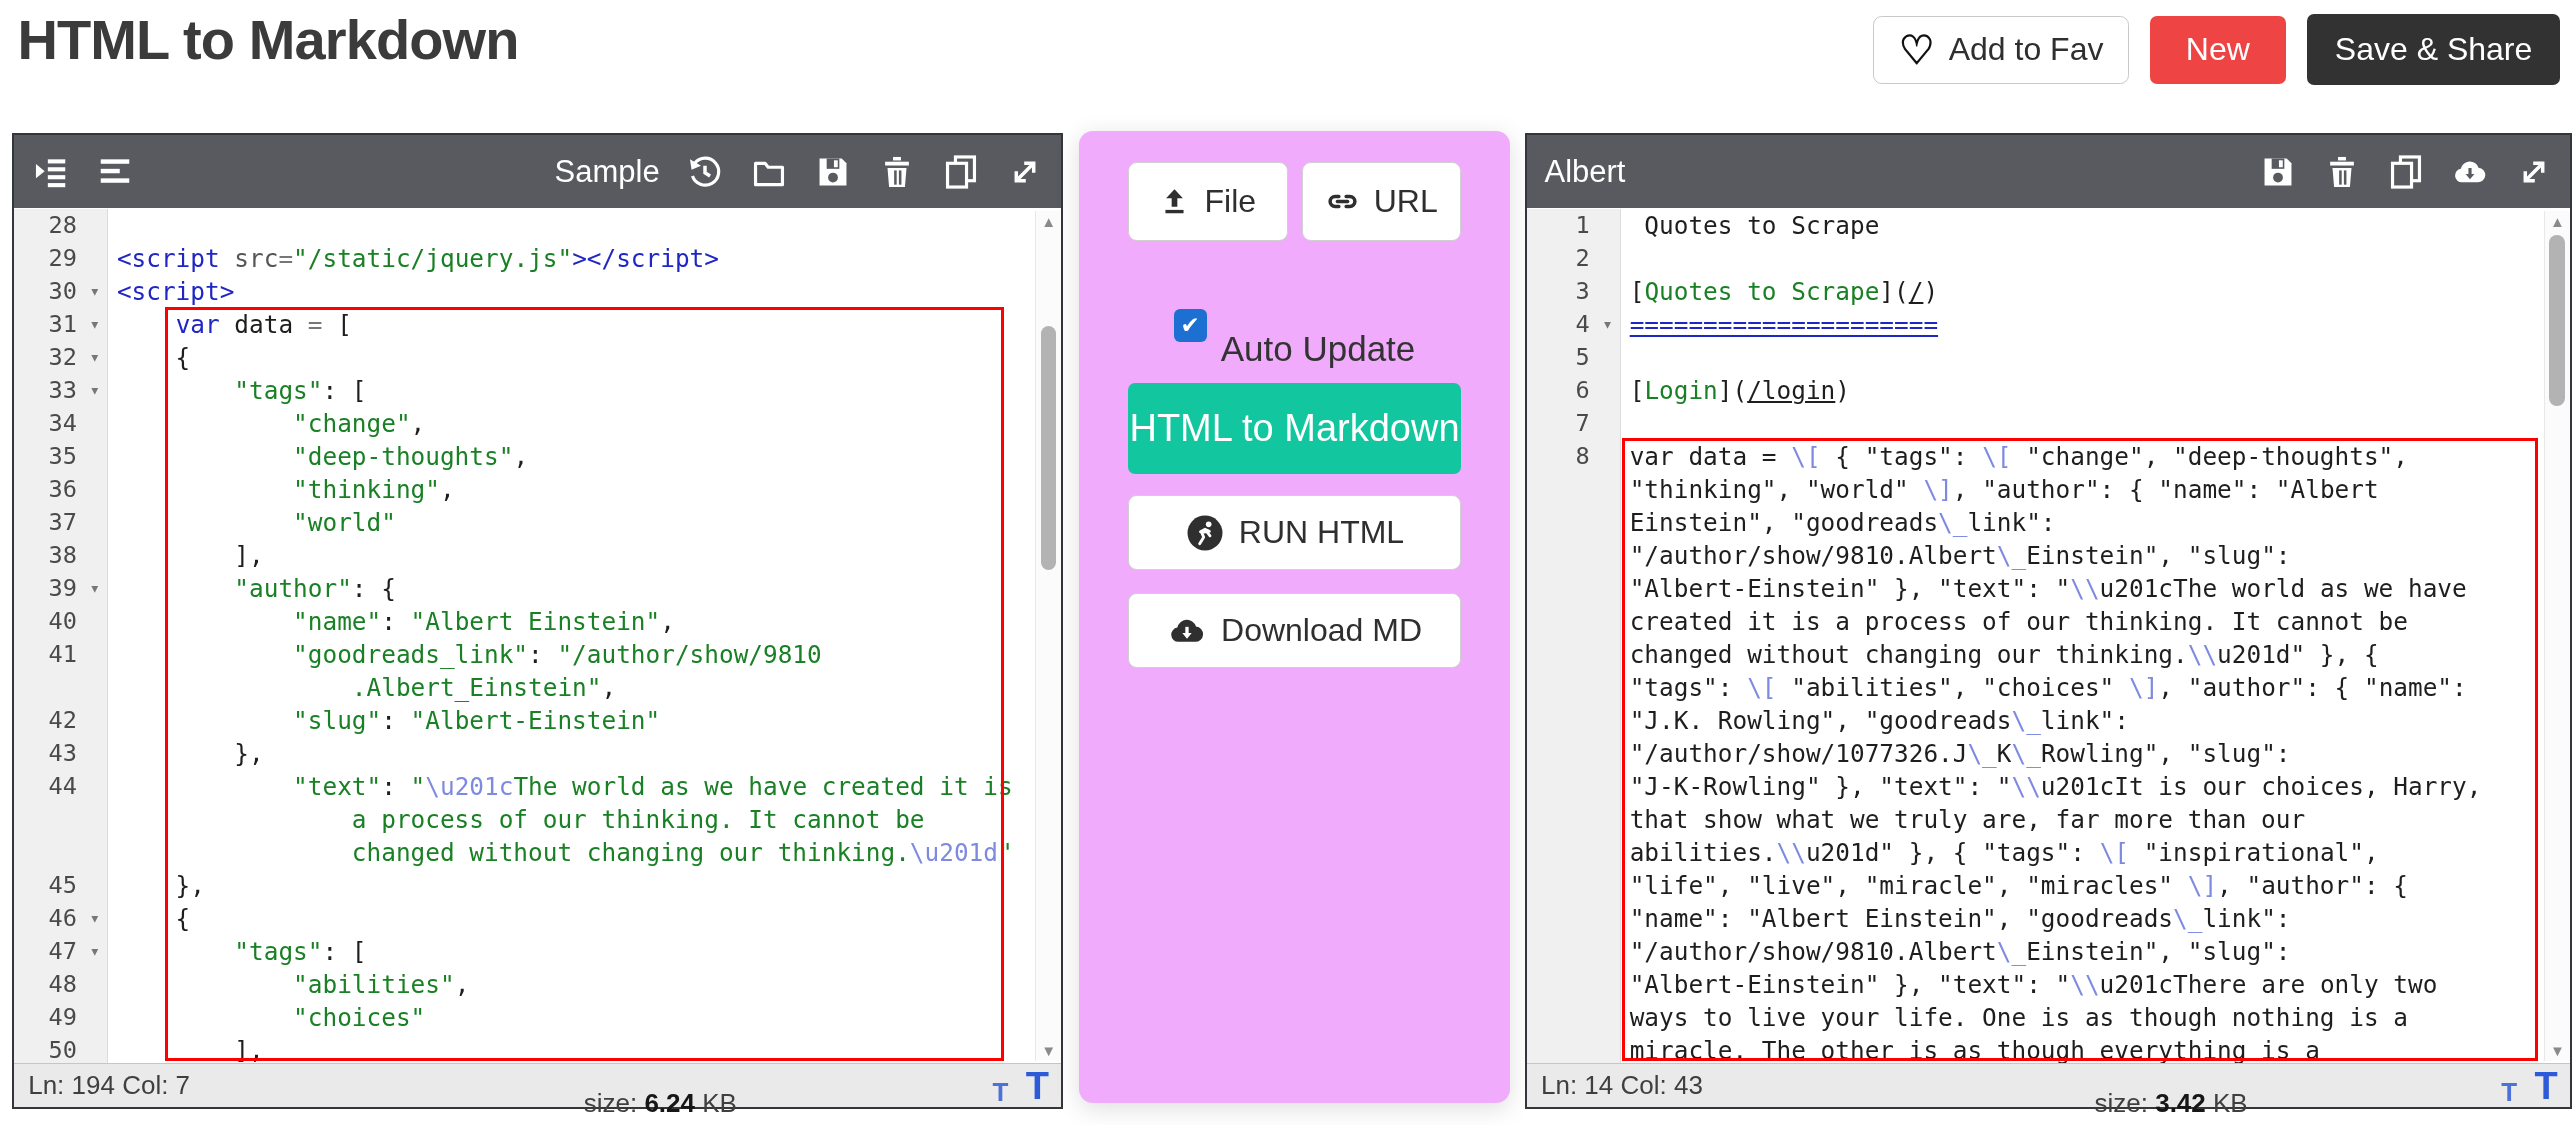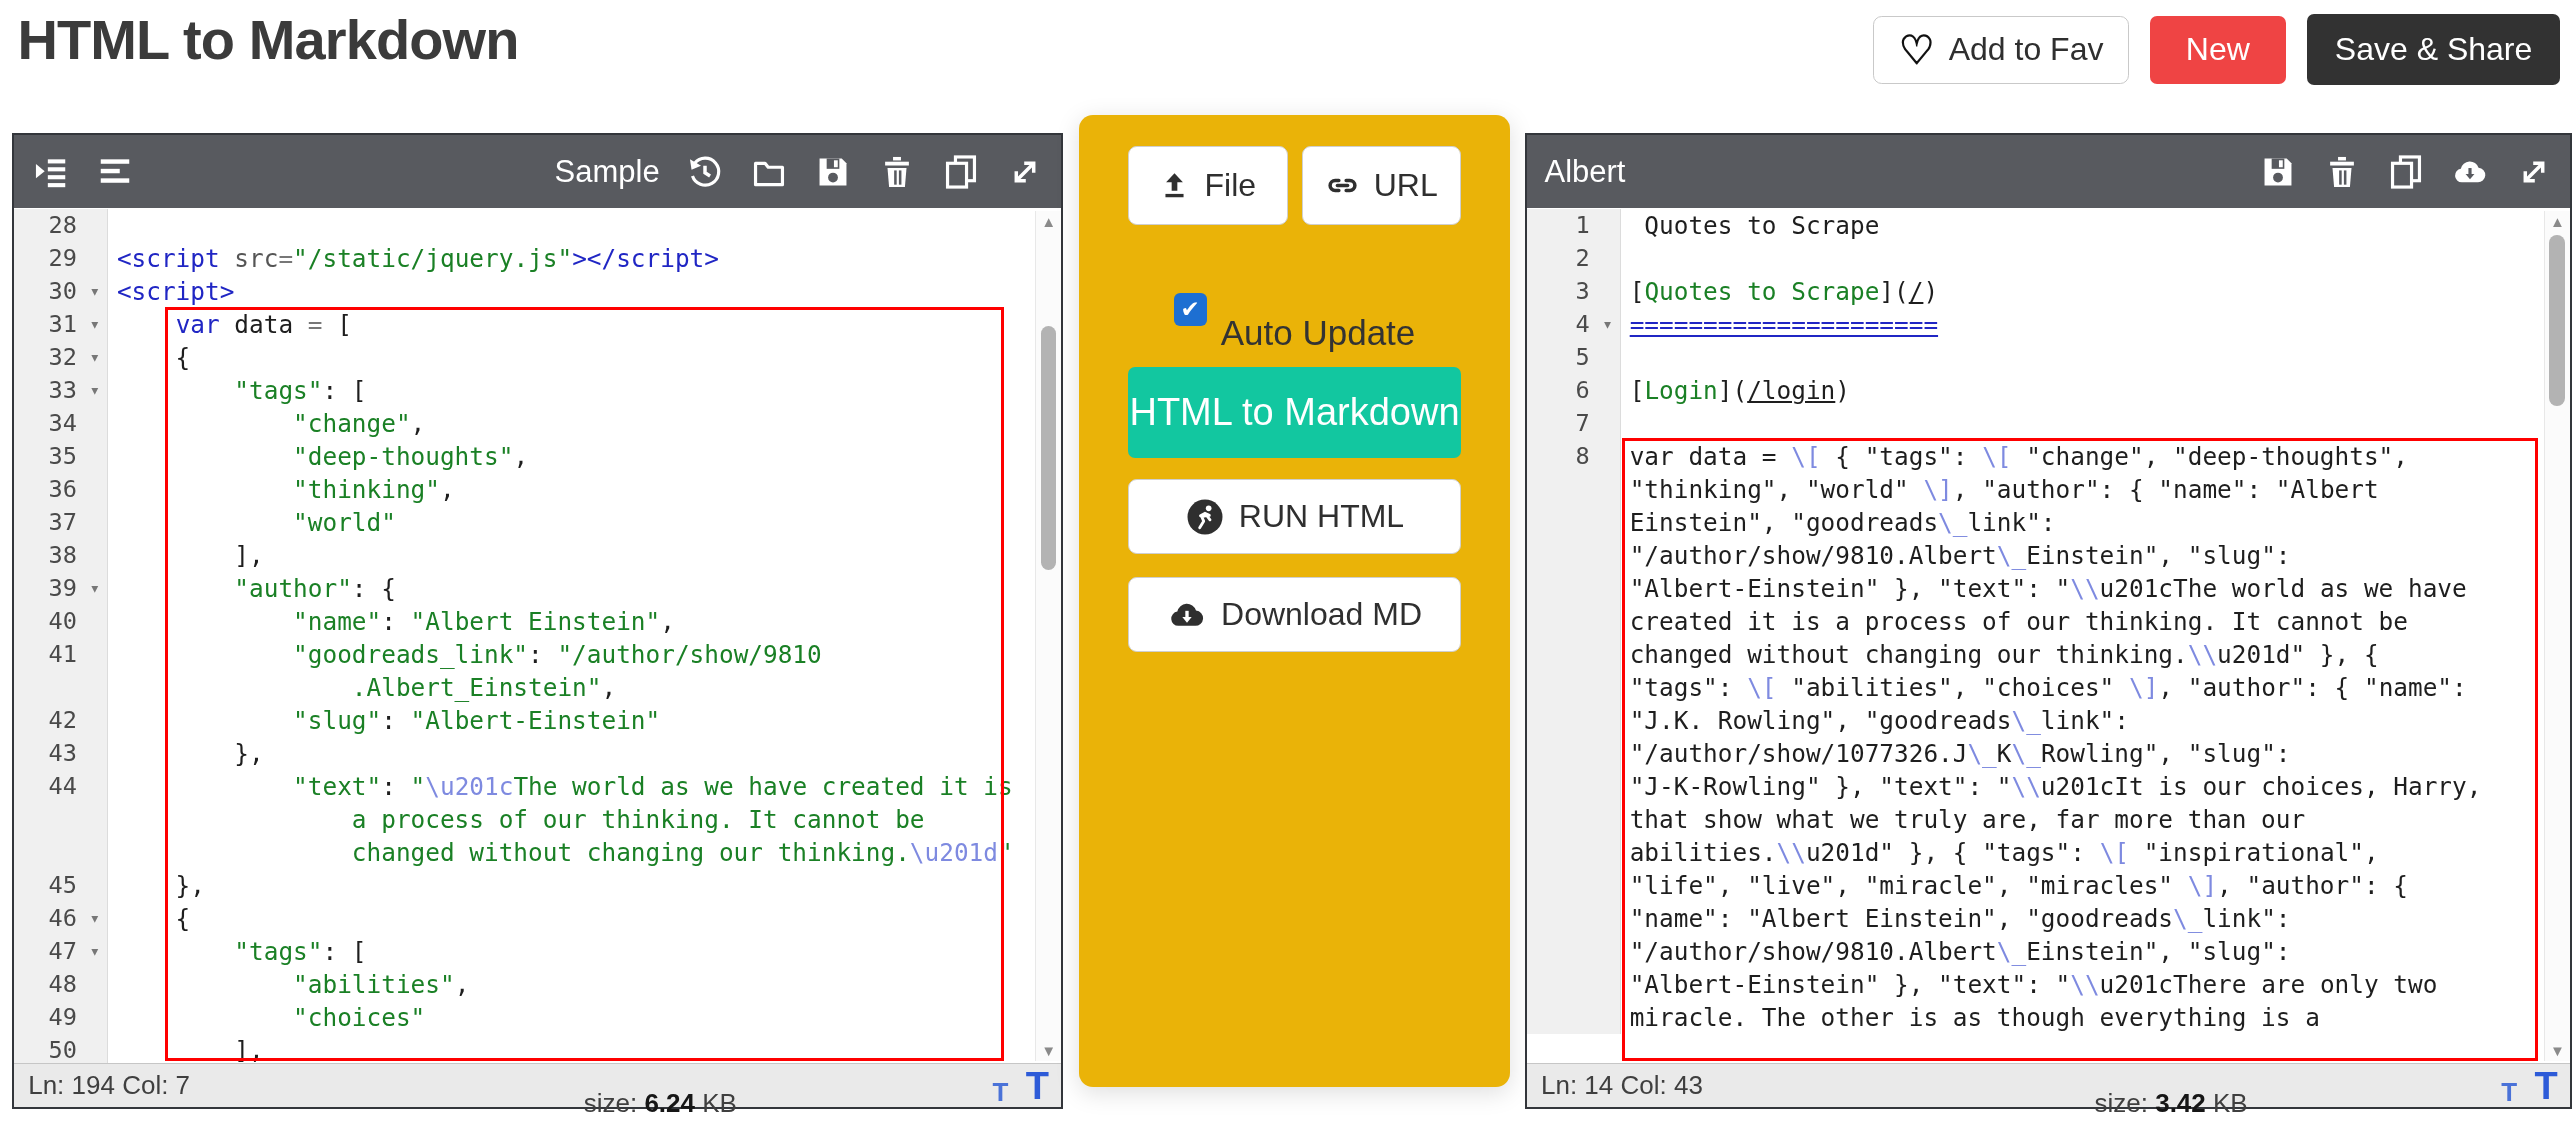--- a/index.html
+++ b/index.html
@@ -67,21 +67,21 @@
   .statusbar { position:absolute; left:0; right:0; bottom:0; height:44px; background:#eaeaea;
                border-top:0.9px solid #c6c6c6; display:flex; align-items:center; font-size:26px; color:#3f3f3f; }
   .statusbar .pos { padding-left:14px; width:314px; }
   .statusbar .size { flex:1; text-align:center;margin-top:36px; }
   .statusbar .size b { color:#161616; }
   .statusbar .fonts { padding-right:12.2px; display:flex; align-items:flex-end; gap:17.5px; }
   .t-small { color:#4a72d8; font-size:26px; font-weight:bold; line-height:1; cursor:pointer; }
   .t-large { color:#2d5bd8; font-size:38px; font-weight:bold; line-height:1; cursor:pointer; }
 
   
-  .card { position:absolute; left:1079px; top:115px; width:431px; height:972px; background:#eab308;
+  .card { position:absolute; left:1079px; top:131px; width:431px; height:972px; background:#f0abfc;
           border-radius:14px; box-shadow:0 5.2px 24.4px rgba(0,0,0,.13); padding:31px 49px; }
   .file-url-row { display:flex; gap:14px; }
   .btn-light { background:#fff; border:1.7px solid #cfcfcf; border-radius:8.7px; color:#2f2f2f;
                display:flex; align-items:center; justify-content:center; gap:14px; cursor:pointer;
                font-size:32px; font-family:"Liberation Sans", sans-serif; }
   .btn-file, .btn-url { flex:1; height:79px; }
   .auto-row { margin-top:40px; display:flex; align-items:center; justify-content:center; gap:14px; }
   .checkbox { width:33px; height:33px; background:#1d6fd2; border-radius:6.1px; display:flex;
               align-items:center; justify-content:center; color:#fff; font-size:23px; cursor:pointer; }
   .auto-label { font-size:35px; color:#333;margin-top:48px; }
@@ -534,20 +534,25 @@
         <span class="code"><span class="tok-plain">"/author/show/9810.Albert</span><span class="tok-esc">\_</span><span class="tok-plain">Einstein", "slug":</span></span>
       </div>
       <div class="crow">
         <span class="ln"></span>
         <span class="fold"></span>
         <span class="code"><span class="tok-plain">"Albert-Einstein" }, "text": "</span><span class="tok-esc">\\</span><span class="tok-plain">u201cThere are only two</span></span>
       </div>
       <div class="crow">
         <span class="ln"></span>
         <span class="fold"></span>
+        <span class="code"><span class="tok-plain">ways to live your life. One is as though nothing is a</span></span>
+      </div>
+      <div class="crow">
+        <span class="ln"></span>
+        <span class="fold"></span>
         <span class="code"><span class="tok-plain">miracle. The other is as though everything is a</span></span>
       </div>
     </div>
   <div class="redbox redbox-right"></div>
 
   <div class="sb sb-right">
     <div class="arr up">▲</div>
     <div class="thumb"></div>
     <div class="arr down">▼</div>
   </div>

